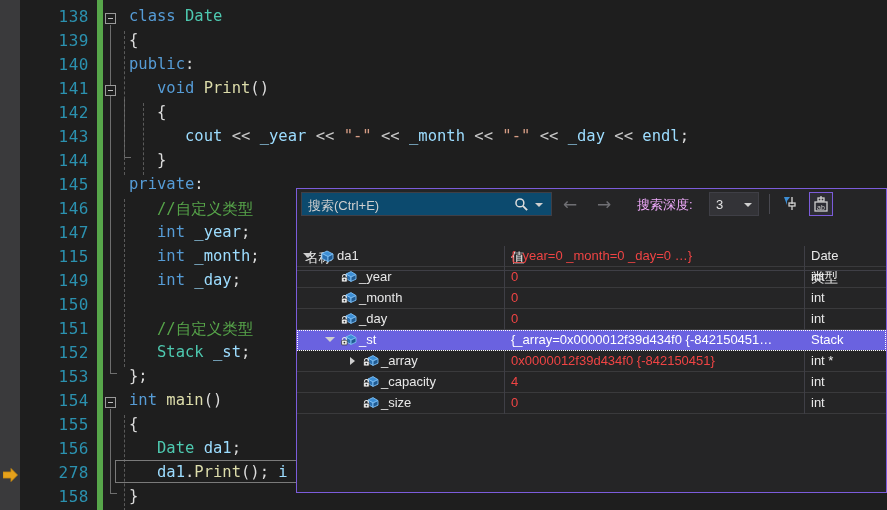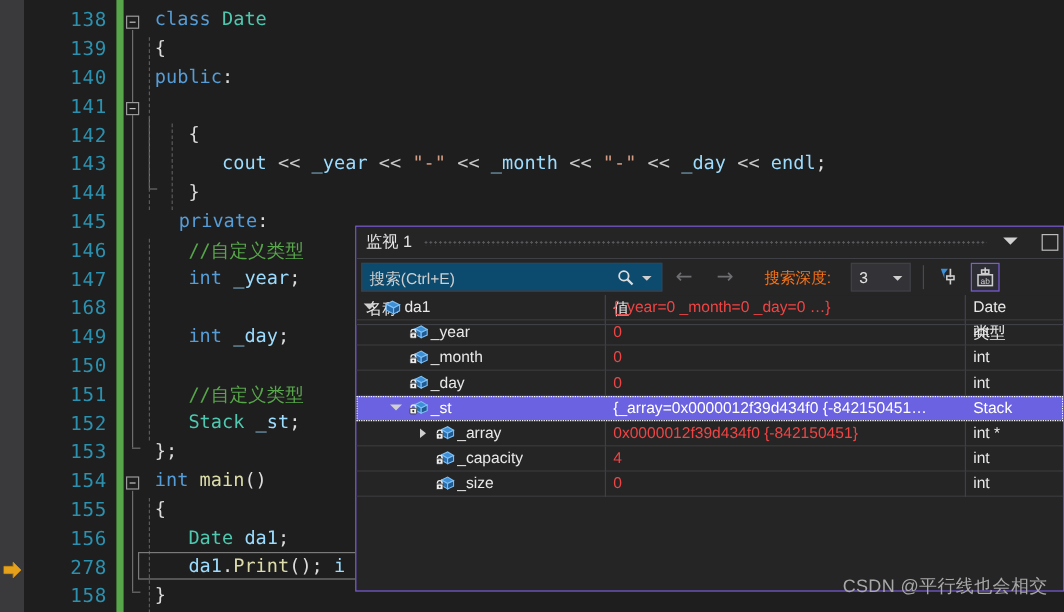--- a/index.html
+++ b/index.html
@@ -166,21 +166,21 @@
     border-top: 4px solid #cfcfcf;
   }
   .w-nav {
     position: absolute; top: 6px;
     font-size: 17px; color: #6f6f73;
     font-family: "DejaVu Sans", sans-serif;
     line-height: 18px;
   }
   .w-depth-label {
     position: absolute; left: 340px; top: 7px;
-    font-size: 13px; color: #f97316;
+    font-size: 13px; color: #f0abfc;
   }
   .w-depth-box {
     position: absolute; left: 412px; top: 3px;
     width: 50px; height: 24px;
     background: #333337;
     border: 1px solid #3f3f46;
     box-sizing: border-box;
   }
   .w-depth-val {
     position: absolute; left: 6px; top: 4px;
@@ -299,21 +299,21 @@
         <div class="lnum" style="top: 7px;">138</div>
         <div class="lnum" style="top: 31px;">139</div>
         <div class="lnum" style="top: 55px;">140</div>
         <div class="lnum" style="top: 79px;">141</div>
         <div class="lnum" style="top: 103px;">142</div>
         <div class="lnum" style="top: 127px;">143</div>
         <div class="lnum" style="top: 151px;">144</div>
         <div class="lnum" style="top: 175px;">145</div>
         <div class="lnum" style="top: 199px;">146</div>
         <div class="lnum" style="top: 223px;">147</div>
-        <div class="lnum" style="top: 247px;">168</div>
+        <div class="lnum" style="top: 247px;">115</div>
         <div class="lnum" style="top: 271px;">149</div>
         <div class="lnum" style="top: 295px;">150</div>
         <div class="lnum" style="top: 319px;">151</div>
         <div class="lnum" style="top: 343px;">152</div>
         <div class="lnum" style="top: 367px;">153</div>
         <div class="lnum" style="top: 391px;">154</div>
         <div class="lnum" style="top: 415px;">155</div>
         <div class="lnum" style="top: 439px;">156</div>
         <div class="lnum" style="top: 463px;">278</div>
         <div class="lnum" style="top: 487px;">158</div>
@@ -331,48 +331,44 @@
           <div class="vline" style="left: 7px; top: 409px; height: 84px;"></div>
           <div class="corner" style="top: 493px; left: 7px;"></div>
           <div class="vline-dash" style="left: 21px; top: 31px; height: 144px;"></div>
           <div class="vline-dash" style="left: 40px; top: 103px; height: 72px;"></div>
           <div class="vline-dash" style="left: 21px; top: 199px; height: 168px;"></div>
           <div class="vline-dash" style="left: 21px; top: 415px; height: 96px;"></div>
         </div>
     <div class="ctext" style="top: 7px; left: 26px;"><span class="k">class </span><span class="ty">Date</span></div>
         <div class="ctext" style="top: 31px; left: 26px;"><span class="pn">{</span></div>
         <div class="ctext" style="top: 55px; left: 26px;"><span class="k">public</span><span class="pn">:</span></div>
+        <div class="ctext" style="top: 79px; left: 54px;"><span class="k">void </span><span class="fn">Print</span><span class="pn">()</span></div>
         <div class="ctext" style="top: 103px; left: 54px;"><span class="pn">{</span></div>
         <div class="ctext" style="top: 127px; left: 82px;"><span class="id">cout </span><span class="ob">&lt;&lt; </span><span class="id">_year </span><span class="ob">&lt;&lt; </span><span class="st">"-" </span><span class="ob">&lt;&lt; </span><span class="id">_month </span><span class="ob">&lt;&lt; </span><span class="st">"-" </span><span class="ob">&lt;&lt; </span><span class="id">_day </span><span class="ob">&lt;&lt; </span><span class="id">endl</span><span class="pn">;</span></div>
         <div class="ctext" style="top: 151px; left: 54px;"><span class="pn">}</span></div>
-        <div class="ctext" style="top: 175px; left: 26px; margin-left: 20px;"><span class="k">private</span><span class="pn">:</span></div>
+        <div class="ctext" style="top: 175px; left: 26px;"><span class="k">private</span><span class="pn">:</span></div>
         <div class="ctext" style="top: 199px; left: 54px;"><span class="cm">//自定义类型</span></div>
         <div class="ctext" style="top: 223px; left: 54px;"><span class="k">int </span><span class="id">_year</span><span class="pn">;</span></div>
+        <div class="ctext" style="top: 247px; left: 54px;"><span class="k">int </span><span class="id">_month</span><span class="pn">;</span></div>
         <div class="ctext" style="top: 271px; left: 54px;"><span class="k">int </span><span class="id">_day</span><span class="pn">;</span></div>
         <div class="ctext" style="top: 295px; left: 54px;"></div>
         <div class="ctext" style="top: 319px; left: 54px;"><span class="cm">//自定义类型</span></div>
         <div class="ctext" style="top: 343px; left: 54px;"><span class="ty">Stack </span><span class="id">_st</span><span class="pn">;</span></div>
         <div class="ctext" style="top: 367px; left: 26px;"><span class="pn">};</span></div>
         <div class="ctext" style="top: 391px; left: 26px;"><span class="k">int </span><span class="fn">main</span><span class="pn">()</span></div>
         <div class="ctext" style="top: 415px; left: 26px;"><span class="pn">{</span></div>
         <div class="ctext" style="top: 439px; left: 54px;"><span class="ty">Date </span><span class="id">da1</span><span class="pn">;</span></div>
         <div class="ctext" style="top: 463px; left: 54px;"><span class="id">da1</span><span class="pn">.</span><span class="fn">Print</span><span class="pn">(); </span><span class="id">i</span></div>
         <div class="curline-box" style="top: 460px; left: 12px; width: 660px; height: 23px;"></div>
         <div class="ctext" style="top: 487px; left: 26px;"><span class="pn">}</span></div>
       </div>
   </div>
 
   <div id="watch">
 
-    <div class="w-title">
-      <span class="w-title-text">监视 1</span>
-      <span class="w-grip"></span>
-      <span class="w-chev"></span>
-      <span class="w-float"></span>
-    </div>
 
     <div class="w-toolbar">
       <div class="w-search">
         <span class="w-search-ph">搜索(Ctrl+E)</span>
         <span class="w-search-icon">
           <svg width="15" height="15" viewBox="0 0 16 16">
             <circle cx="6.3" cy="6.3" r="4.2" fill="none" stroke="#dcdcdc" stroke-width="1.6"></circle>
             <line x1="9.4" y1="9.4" x2="14" y2="14" stroke="#dcdcdc" stroke-width="2"></line>
           </svg>
         </span>
@@ -528,14 +524,13 @@
             <span class="cell-name" style="left: 84px;">_size</span>
             <span class="cell-value">0</span>
             <span class="cell-type">int</span>
             <span class="col-div" style="left: 207px; height: 21px;"></span>
             <span class="col-div" style="left: 507px; height: 21px;"></span>
           </div>
         </div>
     </div>
   </div>
 
-  <div class="watermark">CSDN @平行线也会相交</div>
 </div>
 
 </body></html>

